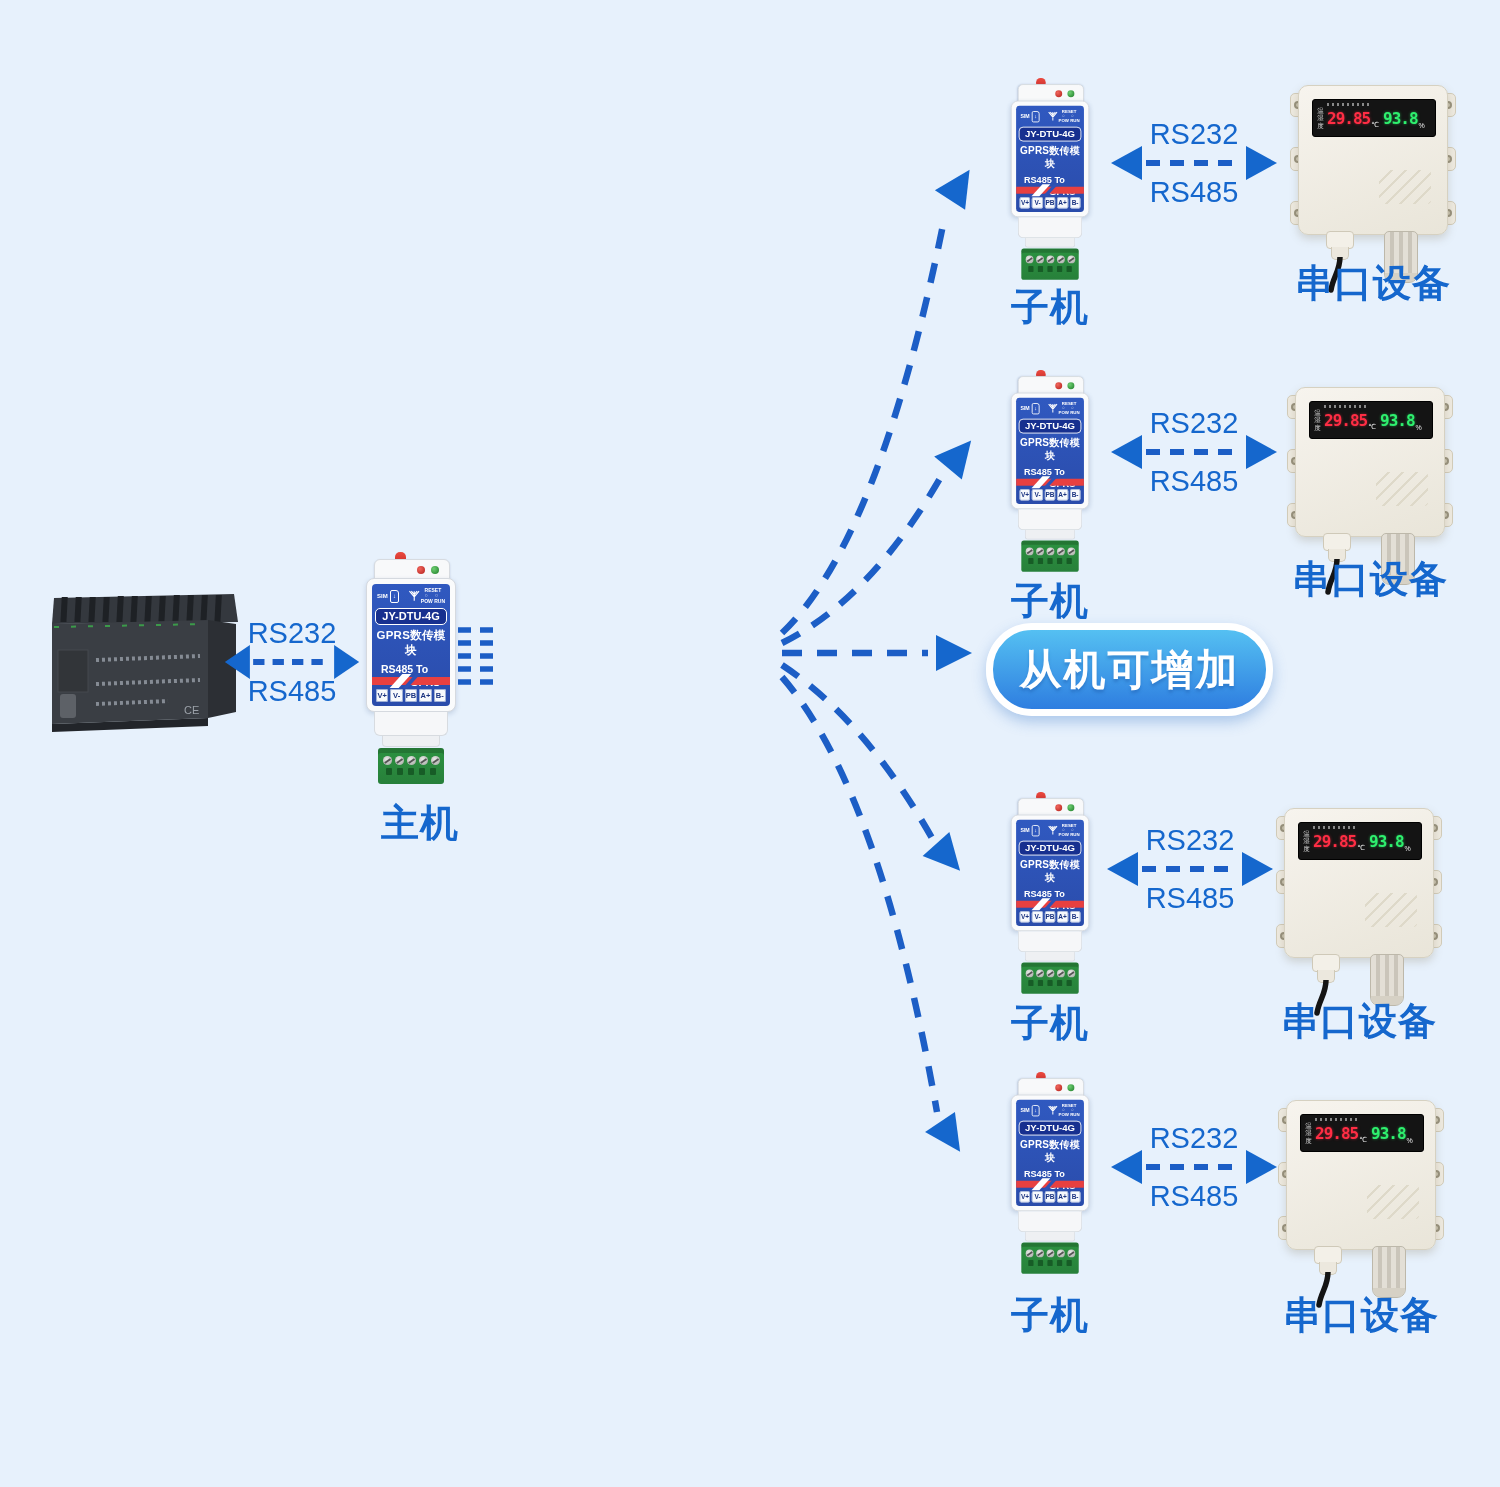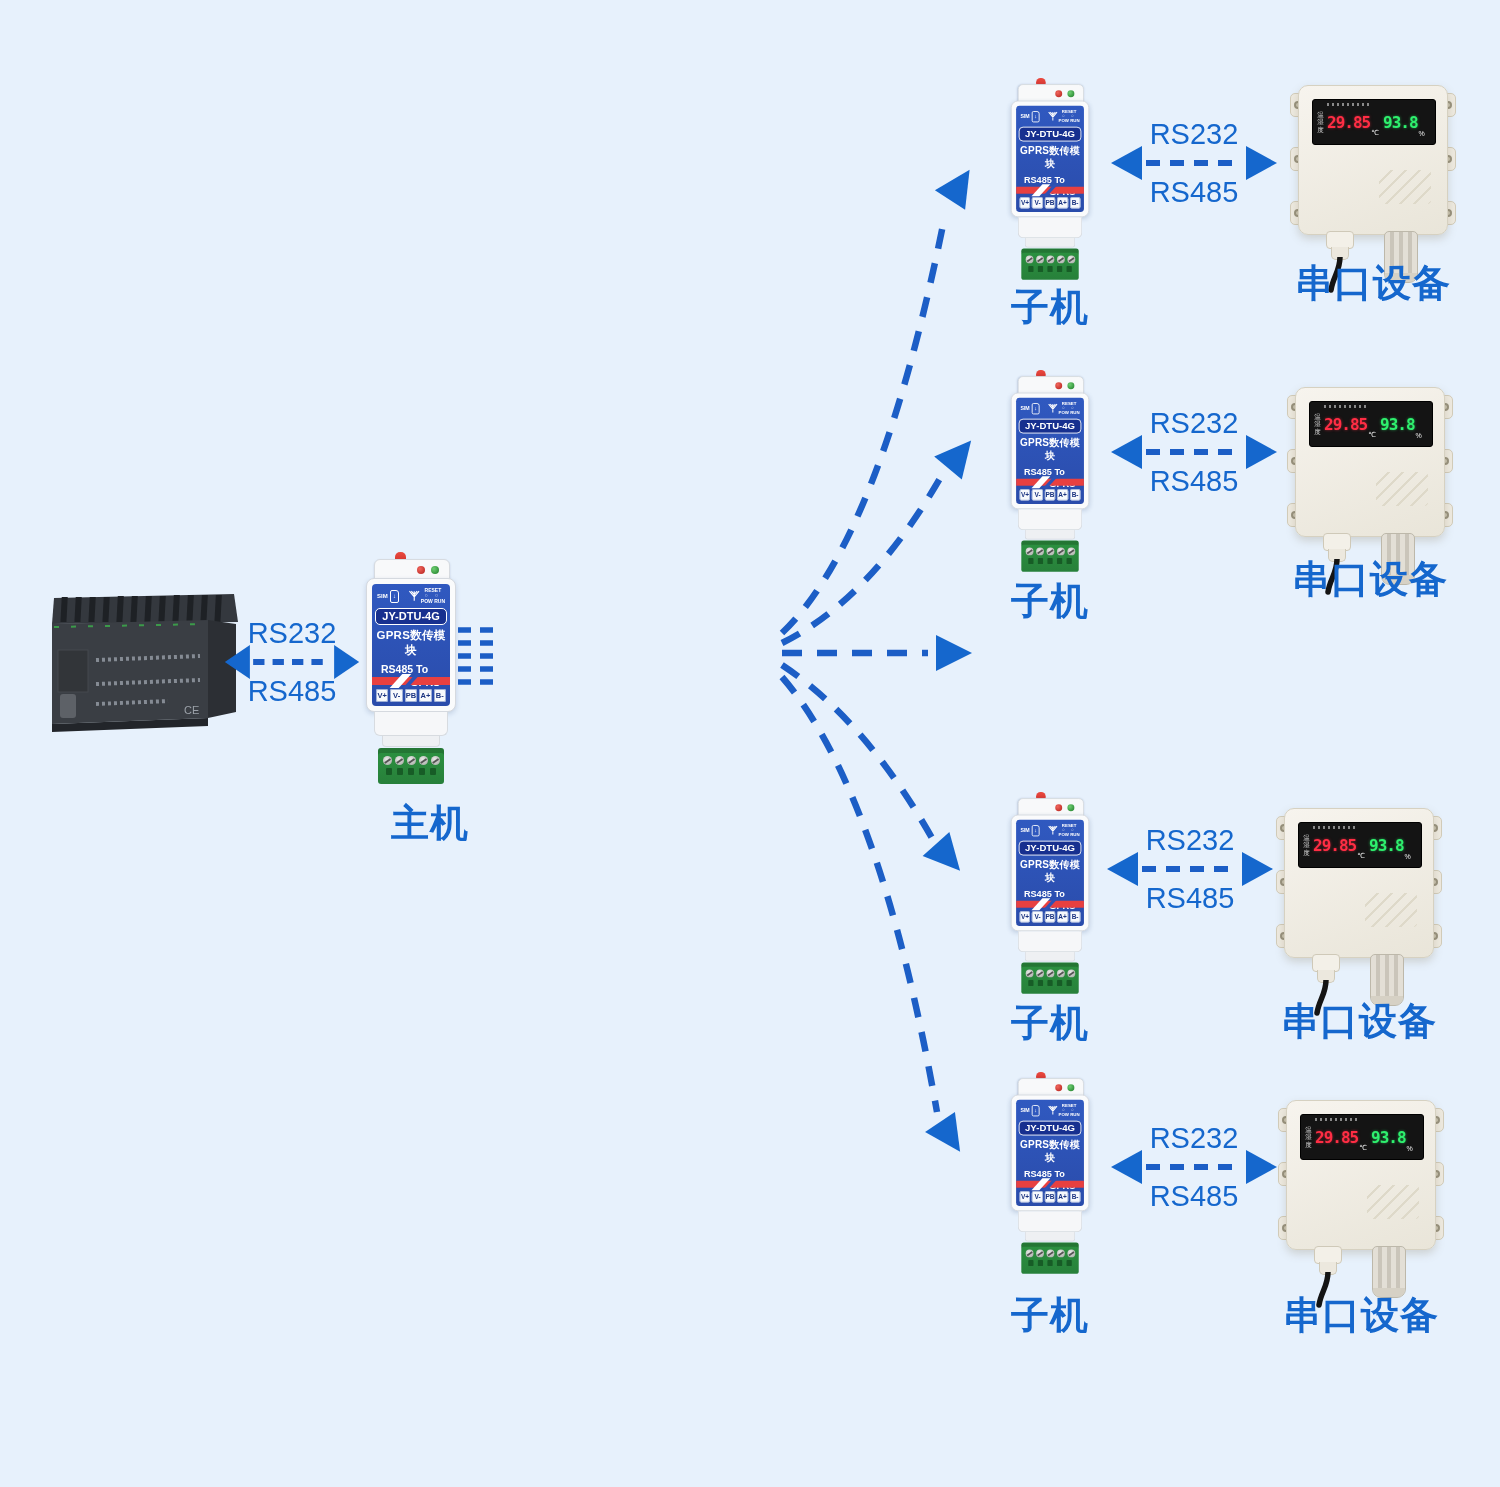--- a/index.html
+++ b/index.html
@@ -70,21 +70,21 @@
   .sensor { width:166px; height:205px; }
   .ear { position:absolute; width:16px; height:24px; background:#eeeae0; border:1px solid #d2ccba;
     border-radius:5px; box-sizing:border-box; }
   .ear .hole { position:absolute; left:3px; top:7px; width:8px; height:8px; border-radius:50%;
     background:#c9c4b2; border:2px solid #97917d; box-sizing:border-box; }
   .ear-l { left:0; } .ear-r { left:150px; }
   .ear-1 { top:8px; } .ear-2 { top:62px; } .ear-3 { top:116px; }
   .sensor-body { position:absolute; left:8px; top:0; width:150px; height:150px;
     background:linear-gradient(160deg,#f7f4ee,#e9e5d9); border:1px solid #d6d1c1; border-radius:10px;
     box-shadow:0 4px 8px rgba(130,120,90,.25); box-sizing:border-box; }
-  .sensor-disp { position:absolute; left:13px; top:13px; width:124px; height:46px; background:#141414;
+  .sensor-disp { position:absolute; left:13px; top:13px; width:124px; height:38px; background:#141414;
     border:1px solid #000; border-radius:3px; display:flex; align-items:center; padding:0 3px; box-sizing:border-box; }
   .sensor-disp::before { content:''; position:absolute; top:3px; left:14px; width:42px; height:3px;
     background:repeating-linear-gradient(90deg,#888 0 2px,transparent 2px 5px); }
   .disp-vlabel { width:9px; font-size:6.5px; line-height:7.5px; color:#ddd; word-break:break-all; text-align:center; }
   .seg { font-family:"DejaVu Sans Mono",monospace; font-weight:bold; font-size:16px; letter-spacing:-1px; }
   .seg-red { color:#ff2d44; text-shadow:0 0 3px rgba(255,45,68,.55); margin-left:2px; }
   .seg-grn { color:#2ef06e; text-shadow:0 0 3px rgba(46,240,110,.55); margin-left:4px; }
   .seg-unit { font-size:7px; color:#eee; align-self:flex-end; margin:0 0 7px 1px; }
   .sensor-hatch { position:absolute; right:16px; bottom:30px; width:52px; height:34px; border-radius:4px;
     background:repeating-linear-gradient(135deg, transparent 0 8px, #ded9c9 8px 10px); }
@@ -217,33 +217,36 @@
     </div>
     <div class="dtu-pins">
       <span class="pin"></span>
           <span class="pin"></span>
           <span class="pin"></span>
           <span class="pin"></span>
           <span class="pin"></span>
     </div>
   </div>
 </div>
-  <div class="dev-label" style="left:350px; top:798px; width:160px;">主机</div>
+  <div class="dev-label" style="left:340px; top:798px; width:160px;">主机</div>
 
   <div class="inst link" style="left:224px; top:617px; width:136px;">
   <div class="rs">RS232</div>
   <svg viewBox="0 0 168 36" preserveAspectRatio="none">
     <path d="M1 18 L32 1 L32 35 Z" fill="#1567cd"></path>
     <path d="M167 18 L136 1 L136 35 Z" fill="#1567cd"></path>
     <line x1="36" y1="18" x2="132" y2="18" stroke="#1c5ec6" stroke-width="6" stroke-dasharray="14 10"></line>
   </svg>
   <div class="rs">RS485</div>
 </div>
 
 
+  <div class="bubble bubble-blue">
+    <div>从机可增加</div>
+  </div>
 
   <div class="inst dtu" style="left:1010px; top:78px; transform:scale(0.87);">
   <div class="dtu-ant"></div>
   <div class="dtu-cap">
     <span class="led led-red"></span>
     <span class="led led-grn"></span>
   </div>
   <div class="dtu-body">
     <div class="dtu-panel">
       <div class="dtu-prow">

